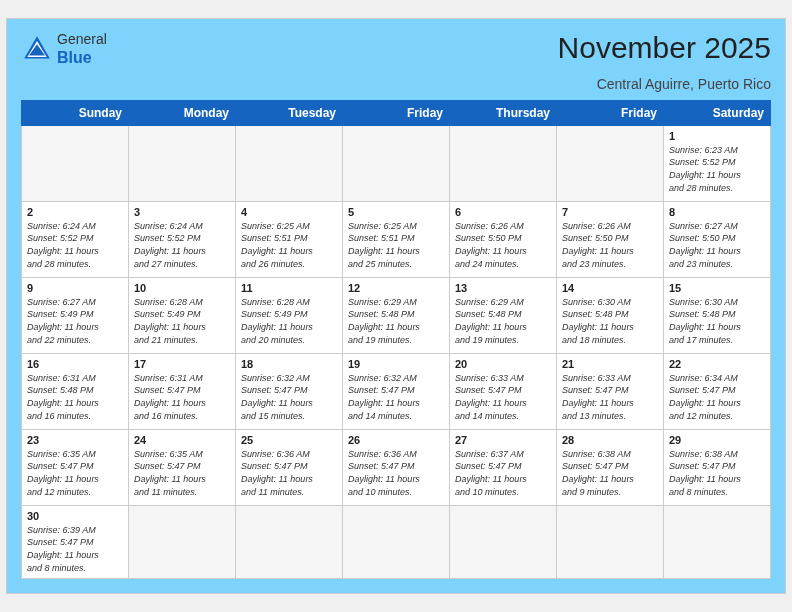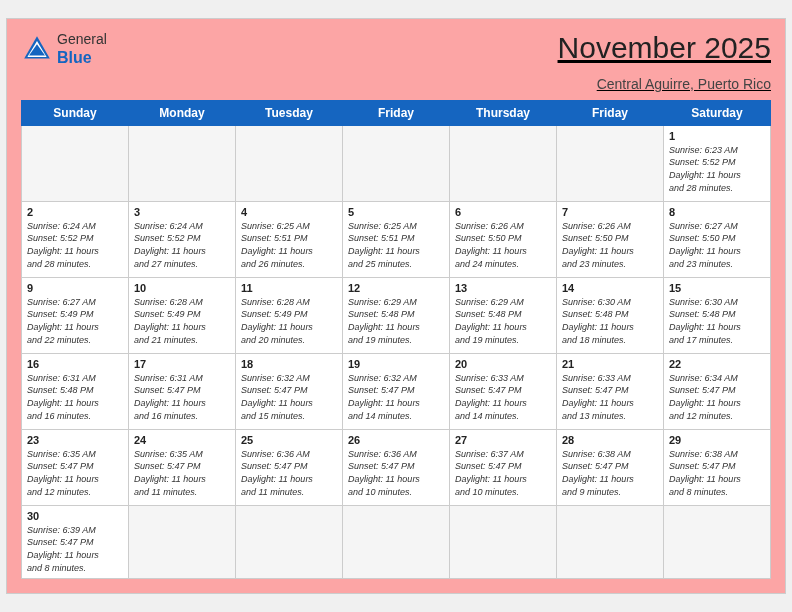--- a/index.html
+++ b/index.html
@@ -7,21 +7,21 @@
       font-family: Arial, sans-serif;
       background: #f0f0f0;
       display: flex;
       justify-content: center;
       align-items: center;
       width: 792px;
       height: 612px;
       overflow: hidden;
     }
     .calendar-container {
-      background: #fca5a5;
+      background: #7dd3fc;
       width: 780px;
       border: 1px solid #ccc;
       padding: 12px 14px 14px 14px;
     }
     .header {
       display: flex;
       justify-content: space-between;
       align-items: flex-start;
       margin-bottom: 8px;
     }
@@ -36,43 +36,42 @@
       color: #333;
     }
     .logo-text .general { display: block; }
     .logo-text .blue { display: block; color: #1565c0; font-weight: bold; font-size: 16px; }
     .logo-icon {
       width: 32px;
       height: 32px;
     }
     .title-area {
       text-align: right;
-      text-decoration: underline;
     }
     .month-title {
       font-size: 30px;
       font-weight: normal;
       color: #222;
       line-height: 1.1;
     }
     .location {
       font-size: 14px;
       color: #444;
       margin-top: 12px;
     }
     .calendar-grid {
       width: 100%;
       border-collapse: collapse;
       border: 1px solid #bbb;
     }
     .calendar-grid th {
       background: #1565c0;
       color: white;
-      text-align: center;
-      padding: 5px 13px;
+      text-align: right;
+      padding: 5px 6px;
       font-size: 12px;
       font-weight: bold;
       border: 1px solid #1565c0;
     }
     .calendar-grid td {
       vertical-align: top;
       border: 1px solid #ccc;
       padding: 4px 5px;
       width: calc(100% / 7);
       height: 76px;

